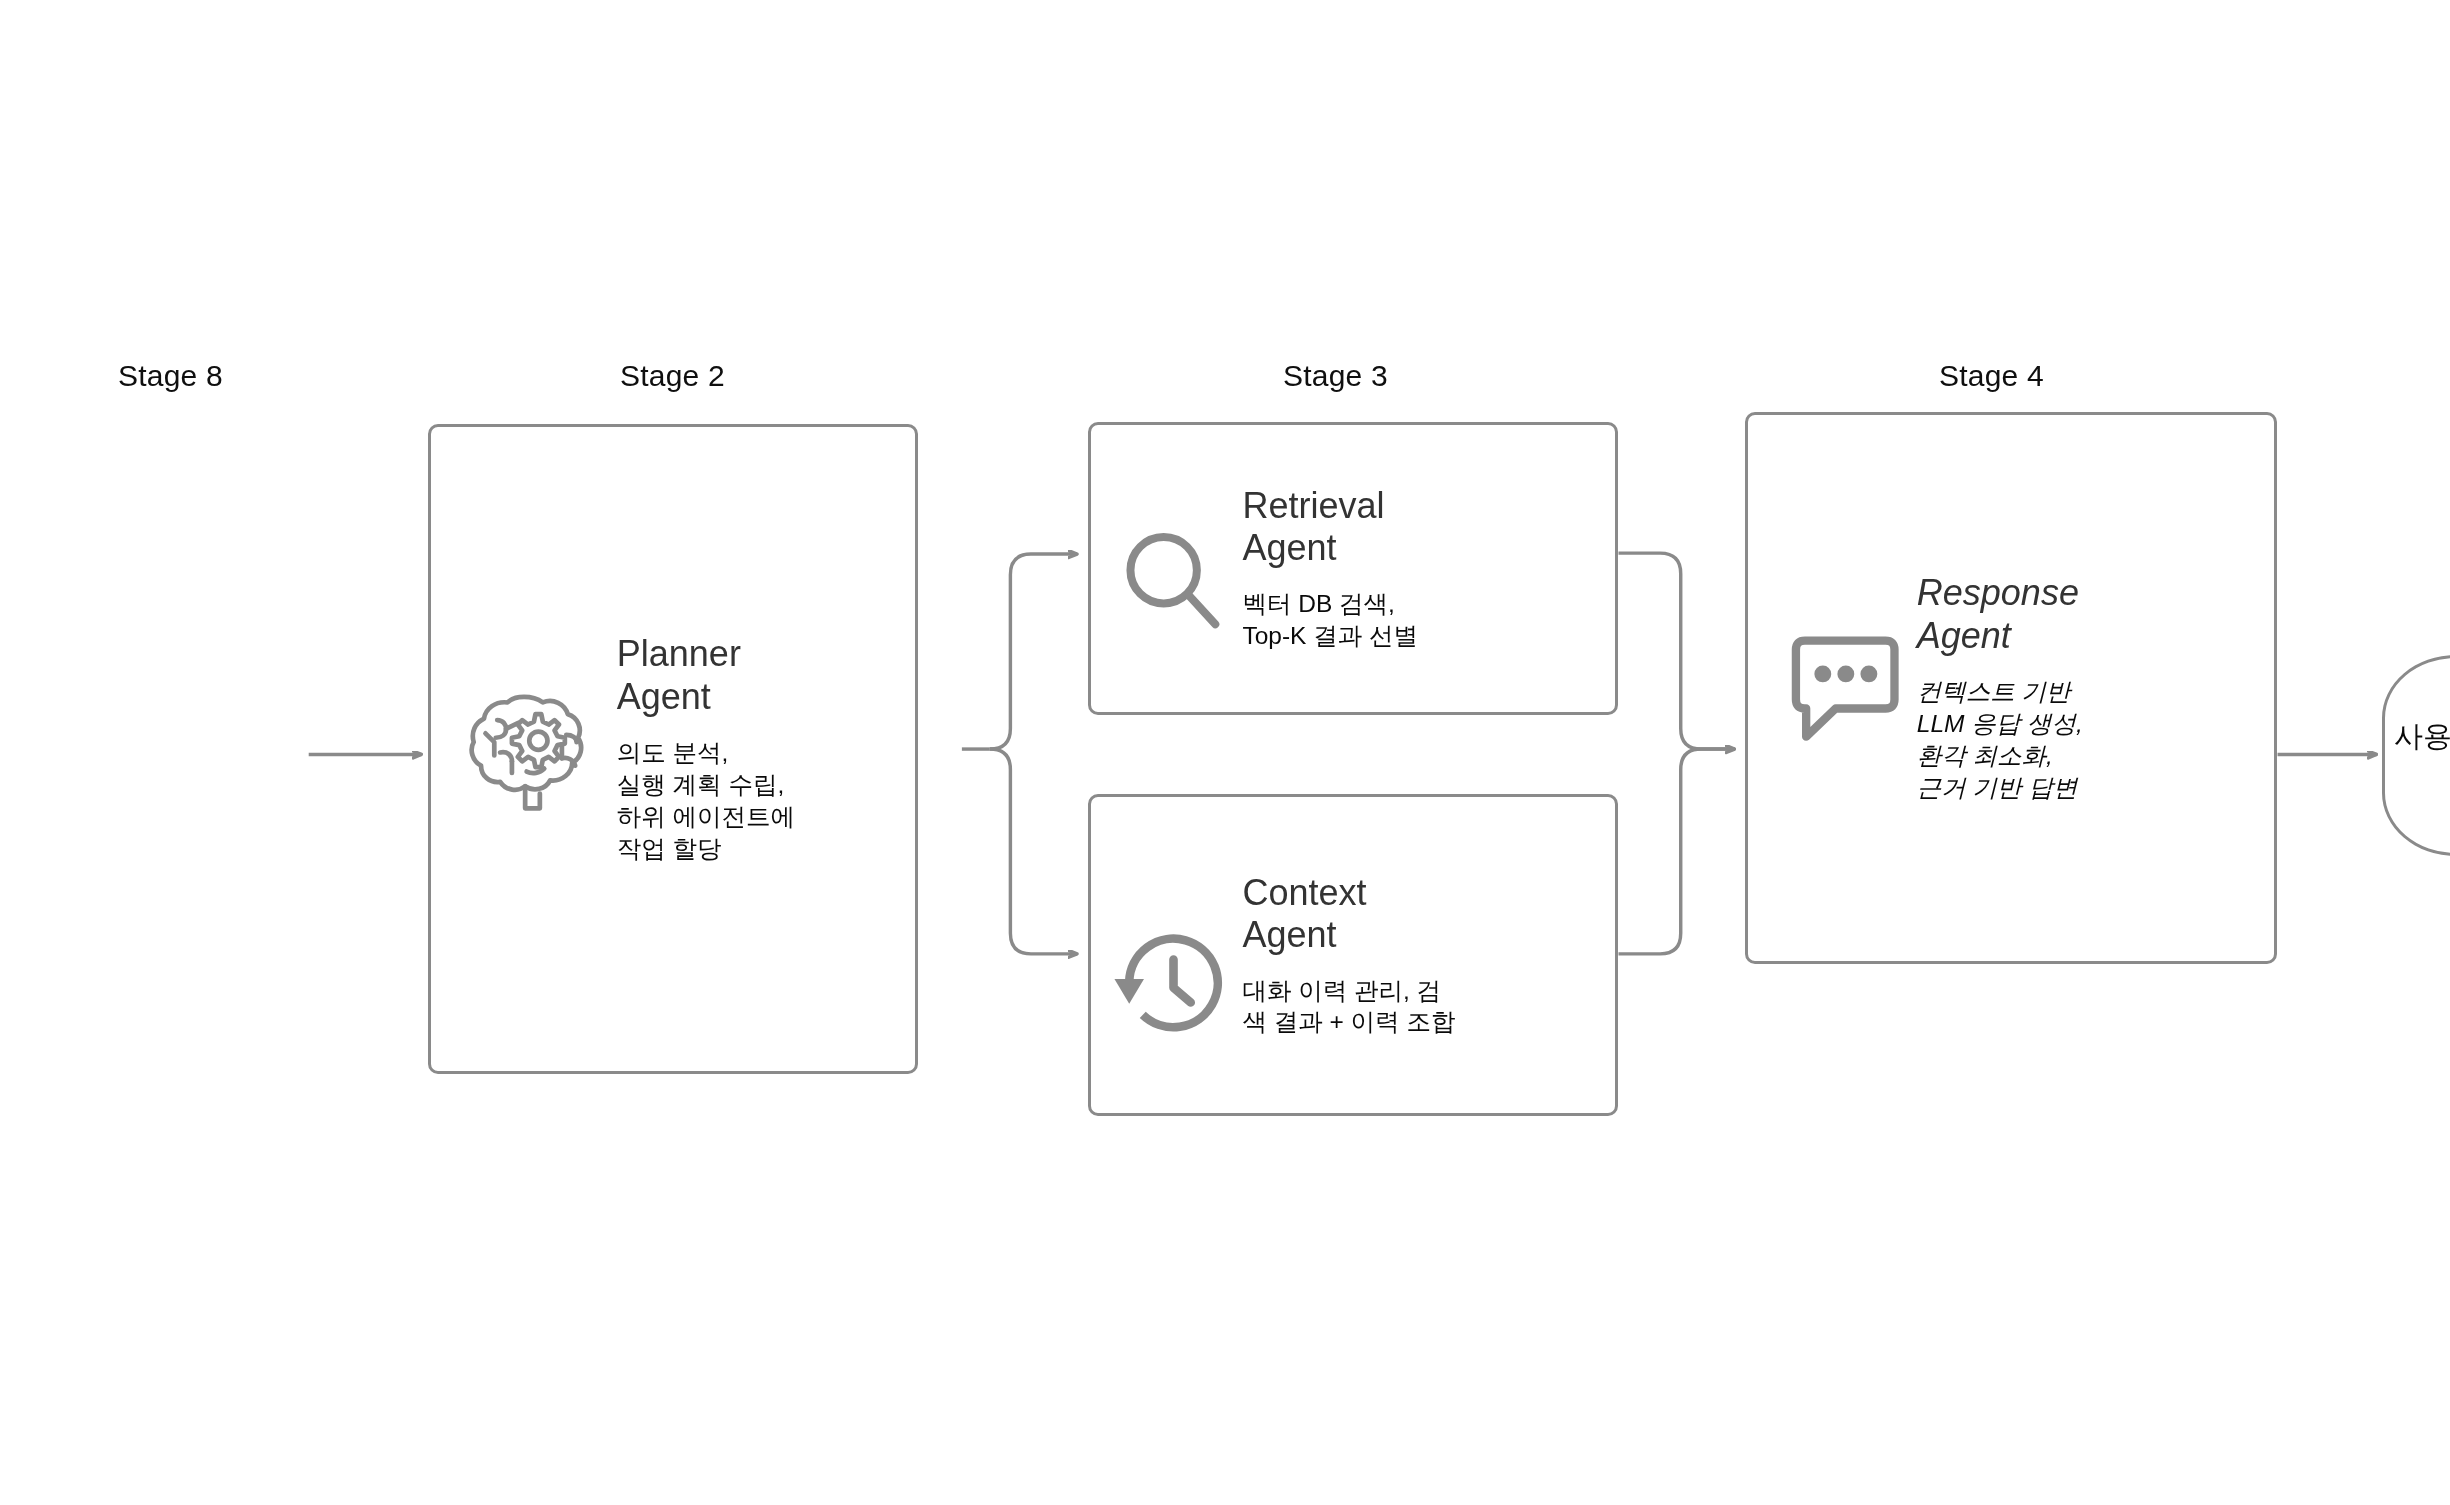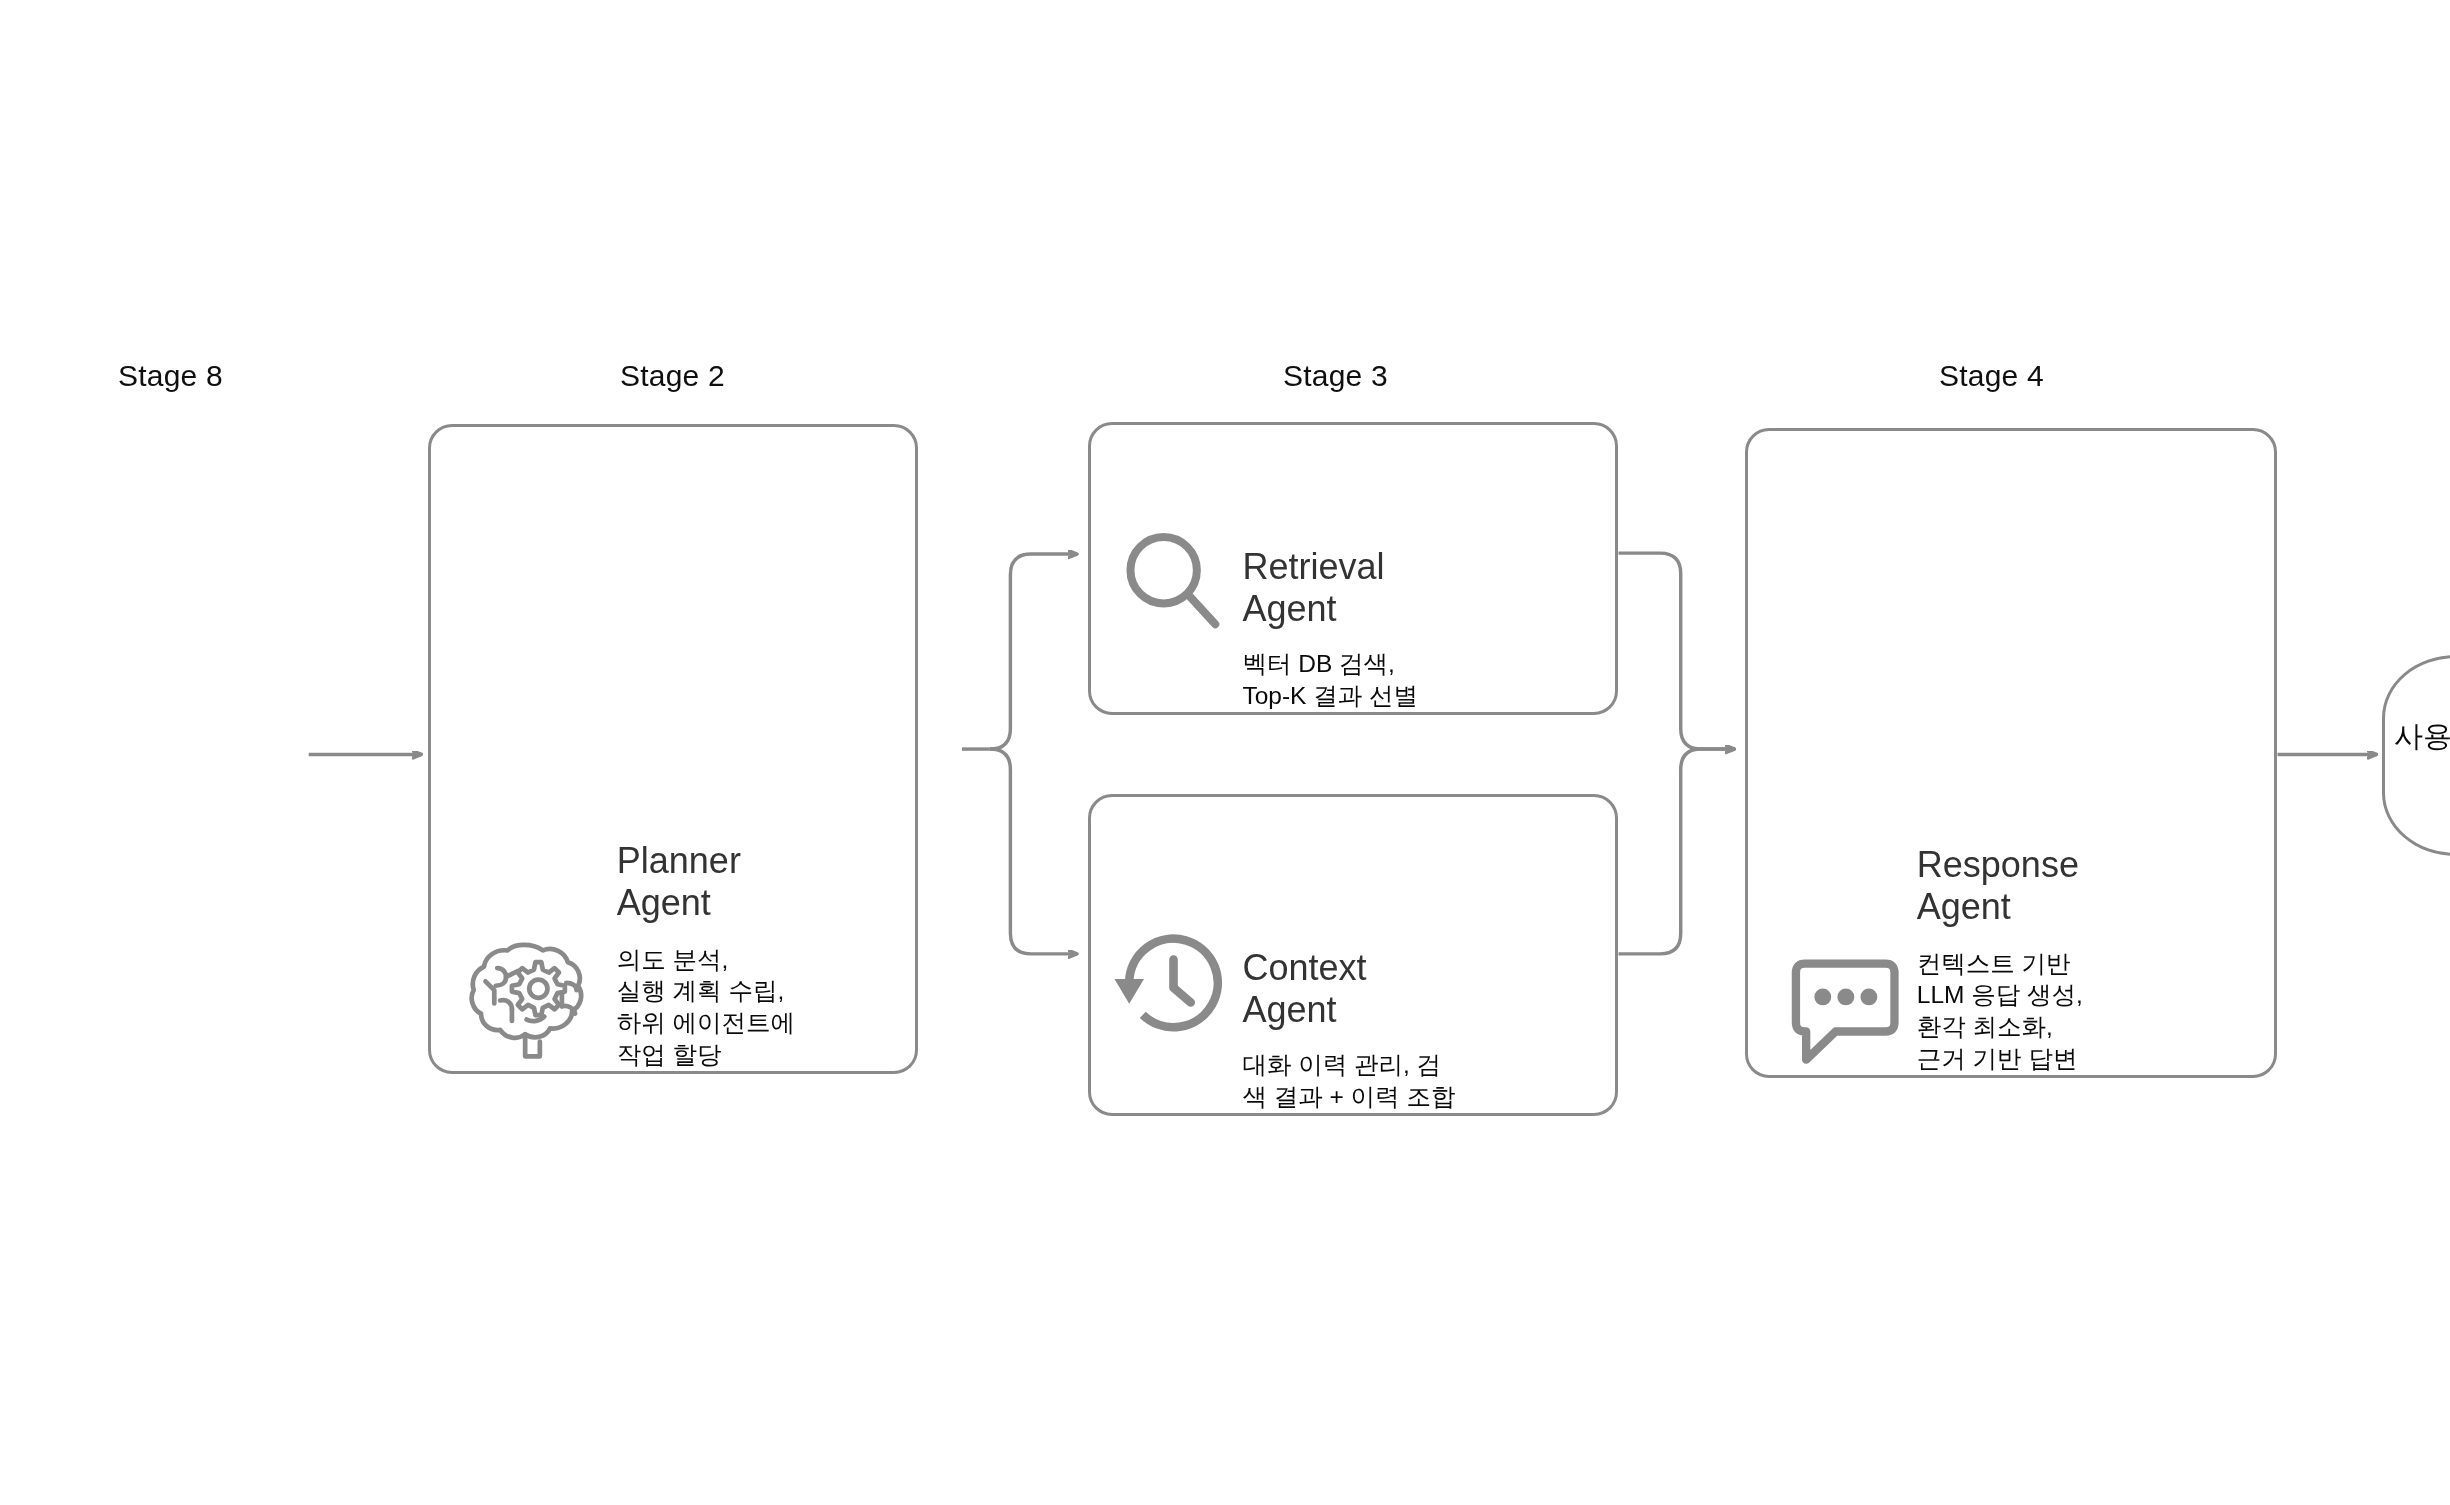--- a/index.html
+++ b/index.html
@@ -49,25 +49,25 @@
     font-size: 29px;
     line-height: 1.28;
     color: #0a0a0a;
   }
 
   
   .card {
     position: absolute;
     box-sizing: border-box;
     border: 3.4px solid #8a8a8a;
-    border-radius: 24px;
+    border-radius: 10px;
     background: #ffffff;
     display: flex;
     flex-direction: row;
-    align-items: flex-end;
+    align-items: center;
   }
   .card-icon {
     flex: 0 0 auto;
     display: flex;
     align-items: center;
     justify-content: center;
   }
   .card-body {
     flex: 1 1 auto;
     display: flex;
@@ -99,21 +99,21 @@
   #card-retrieval { left: 1088px; top: 422px;  width: 530px; height: 293px; }
   #card-retrieval .card-icon { width: 123px; margin-left: 20.6px; align-self: flex-start; margin-top: 96px; }
   #card-retrieval .card-body { padding-left: 7.8px; padding-right: 12.7px; }
   #card-retrieval .card-title { margin-bottom: 18.6px; }
 
   #card-context   { left: 1088px; top: 794px; width: 530px; height: 322px; }
   #card-context .card-icon { width: 123px; margin-left: 20.6px; align-self: flex-start; margin-top: 128px; }
   #card-context .card-body { padding-left: 7.8px; padding-right: 12.7px; }
   #card-context .card-title { margin-bottom: 18.6px; }
 
-  #card-response  { left: 1745px; top: 428px;  width: 532px; height: 650px; }
+  #card-response  { left: 1745px; top: 412px;  width: 532px; height: 552px; font-style: italic; }
   #card-response .card-icon { width: 128px; margin-left: 30px; }
   #card-response .card-body { padding-left: 10.8px; padding-right: 14.7px; }
   #card-response .card-title { margin-bottom: 19.6px; }
 
   #node-input  { left: 53px;  top: 662px; width: 255px; height: 183px; border-radius: 74px / 58px; }
   #node-output { left: 2382px; top: 655px; width: 264px; height: 201px; border-radius: 74px / 63px; }
 </style>
 </head>
 <body>
 

